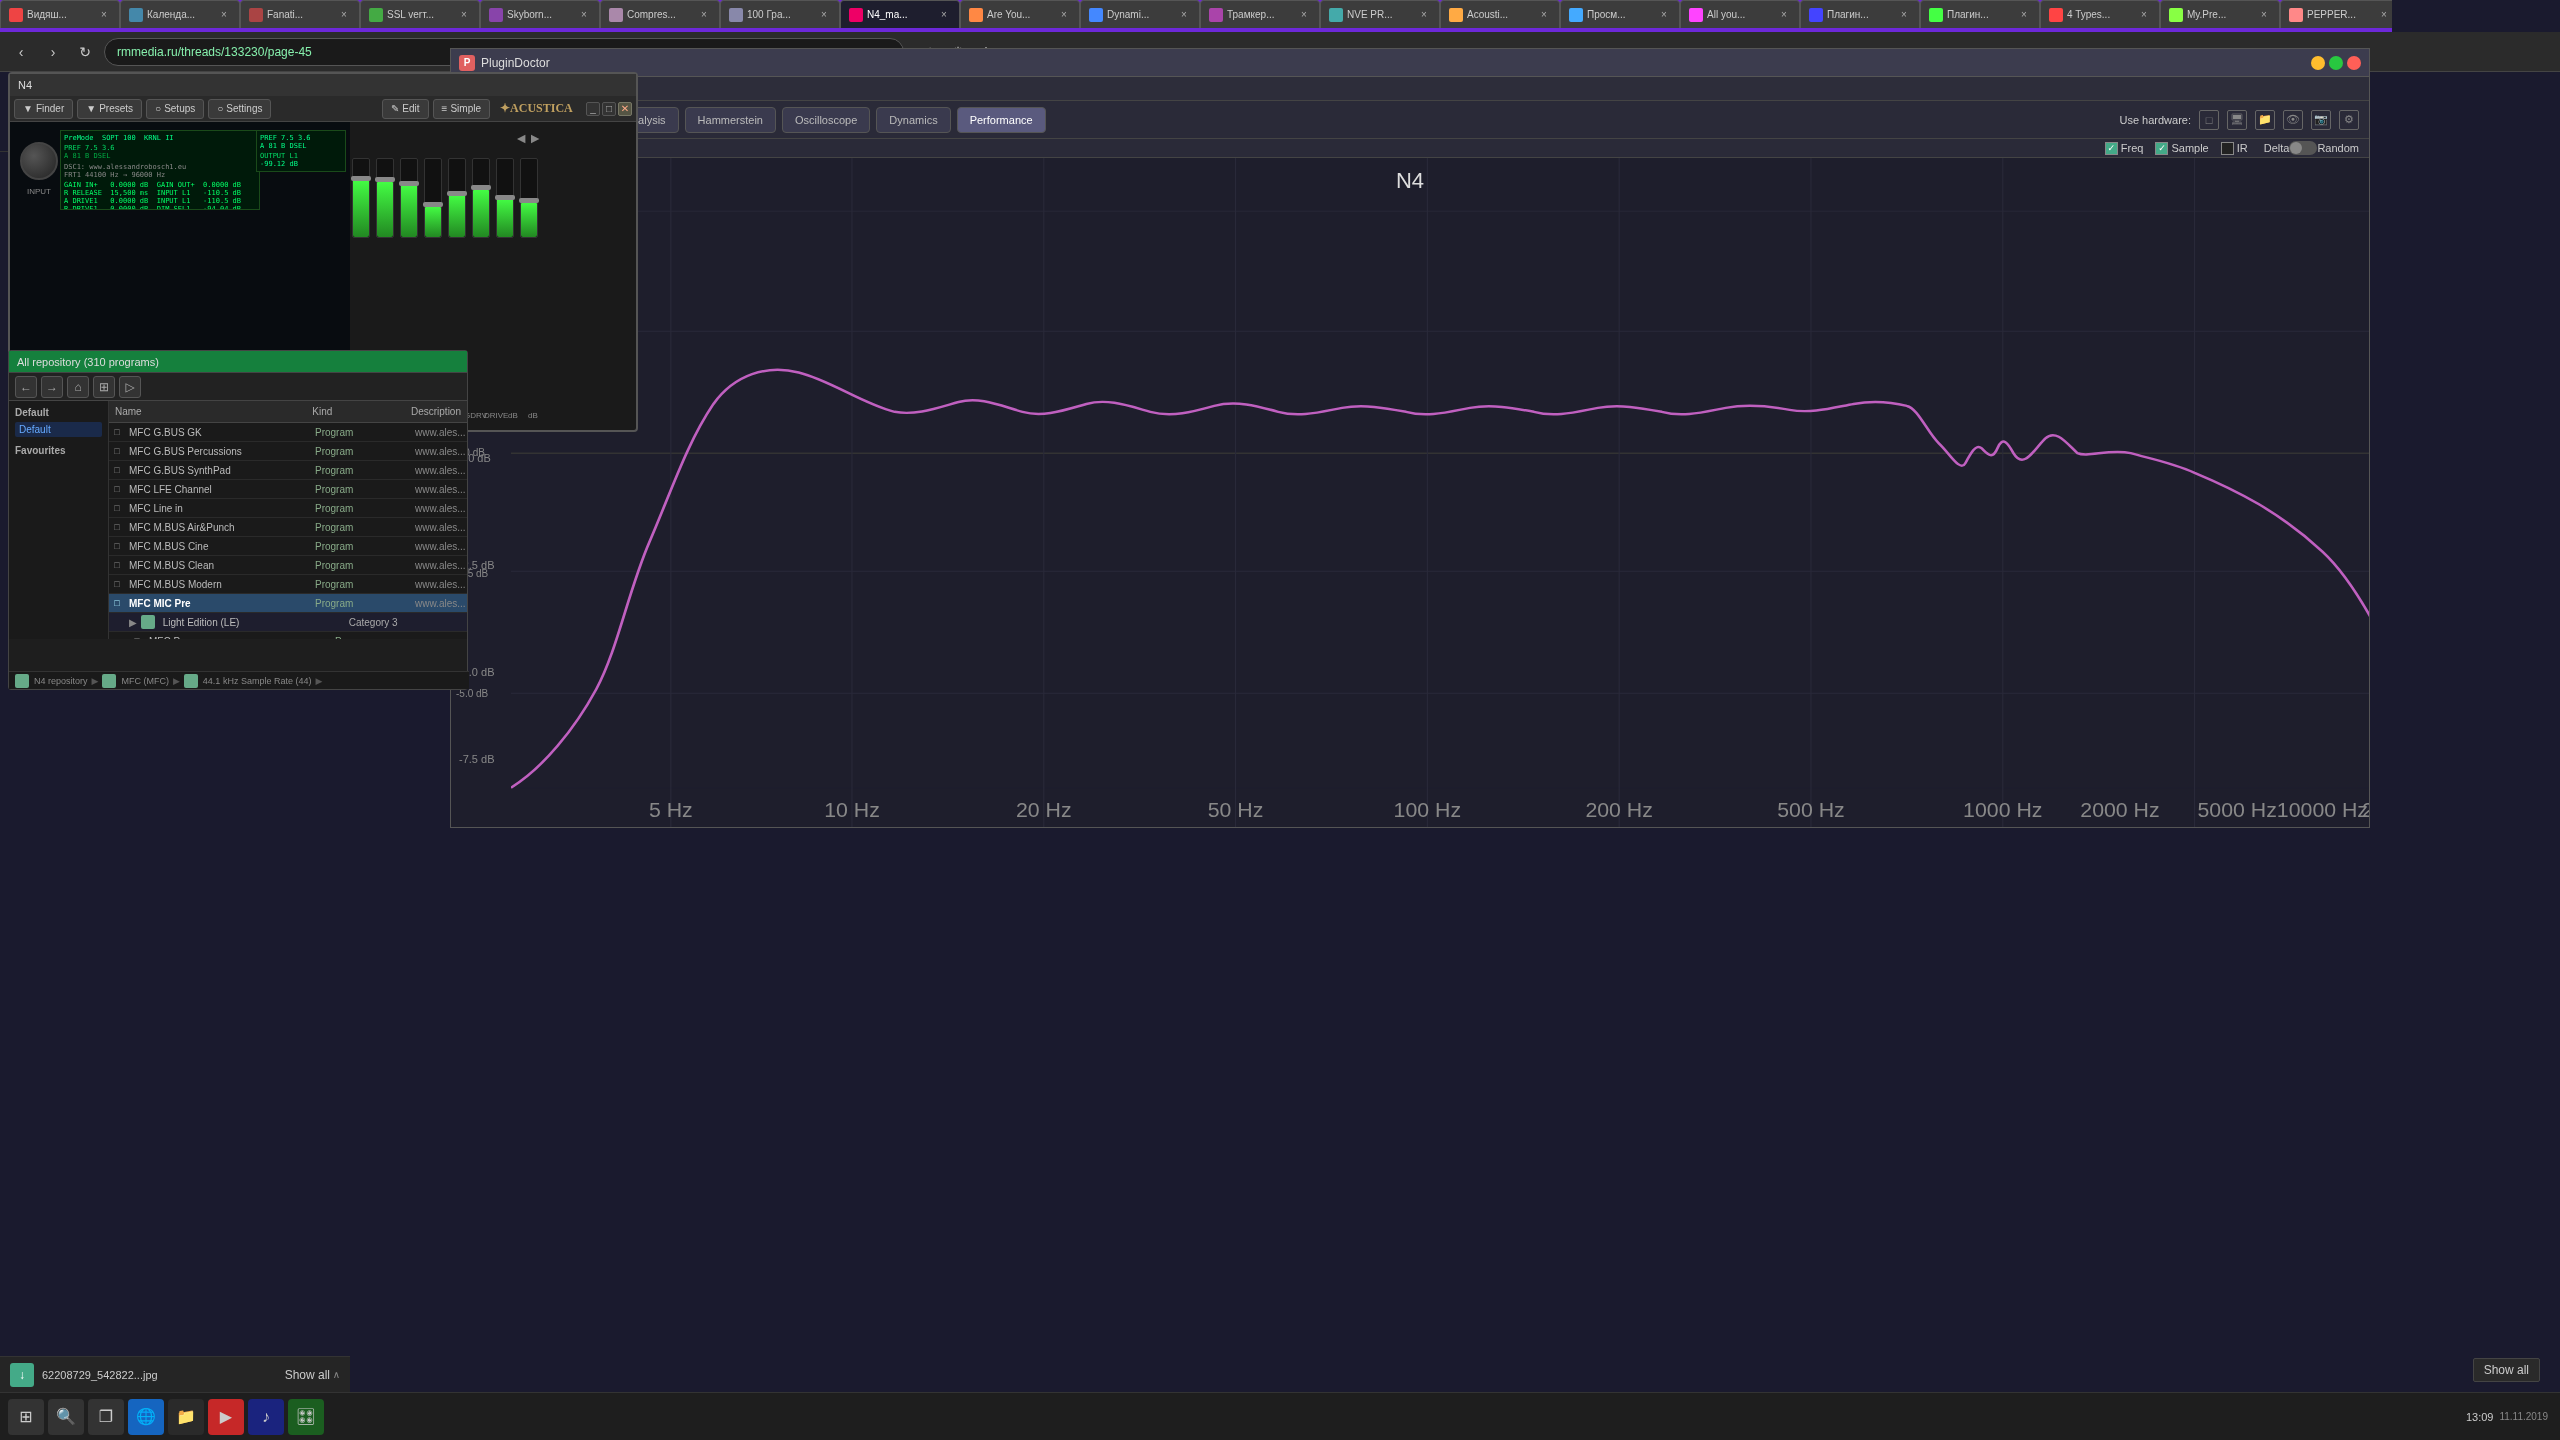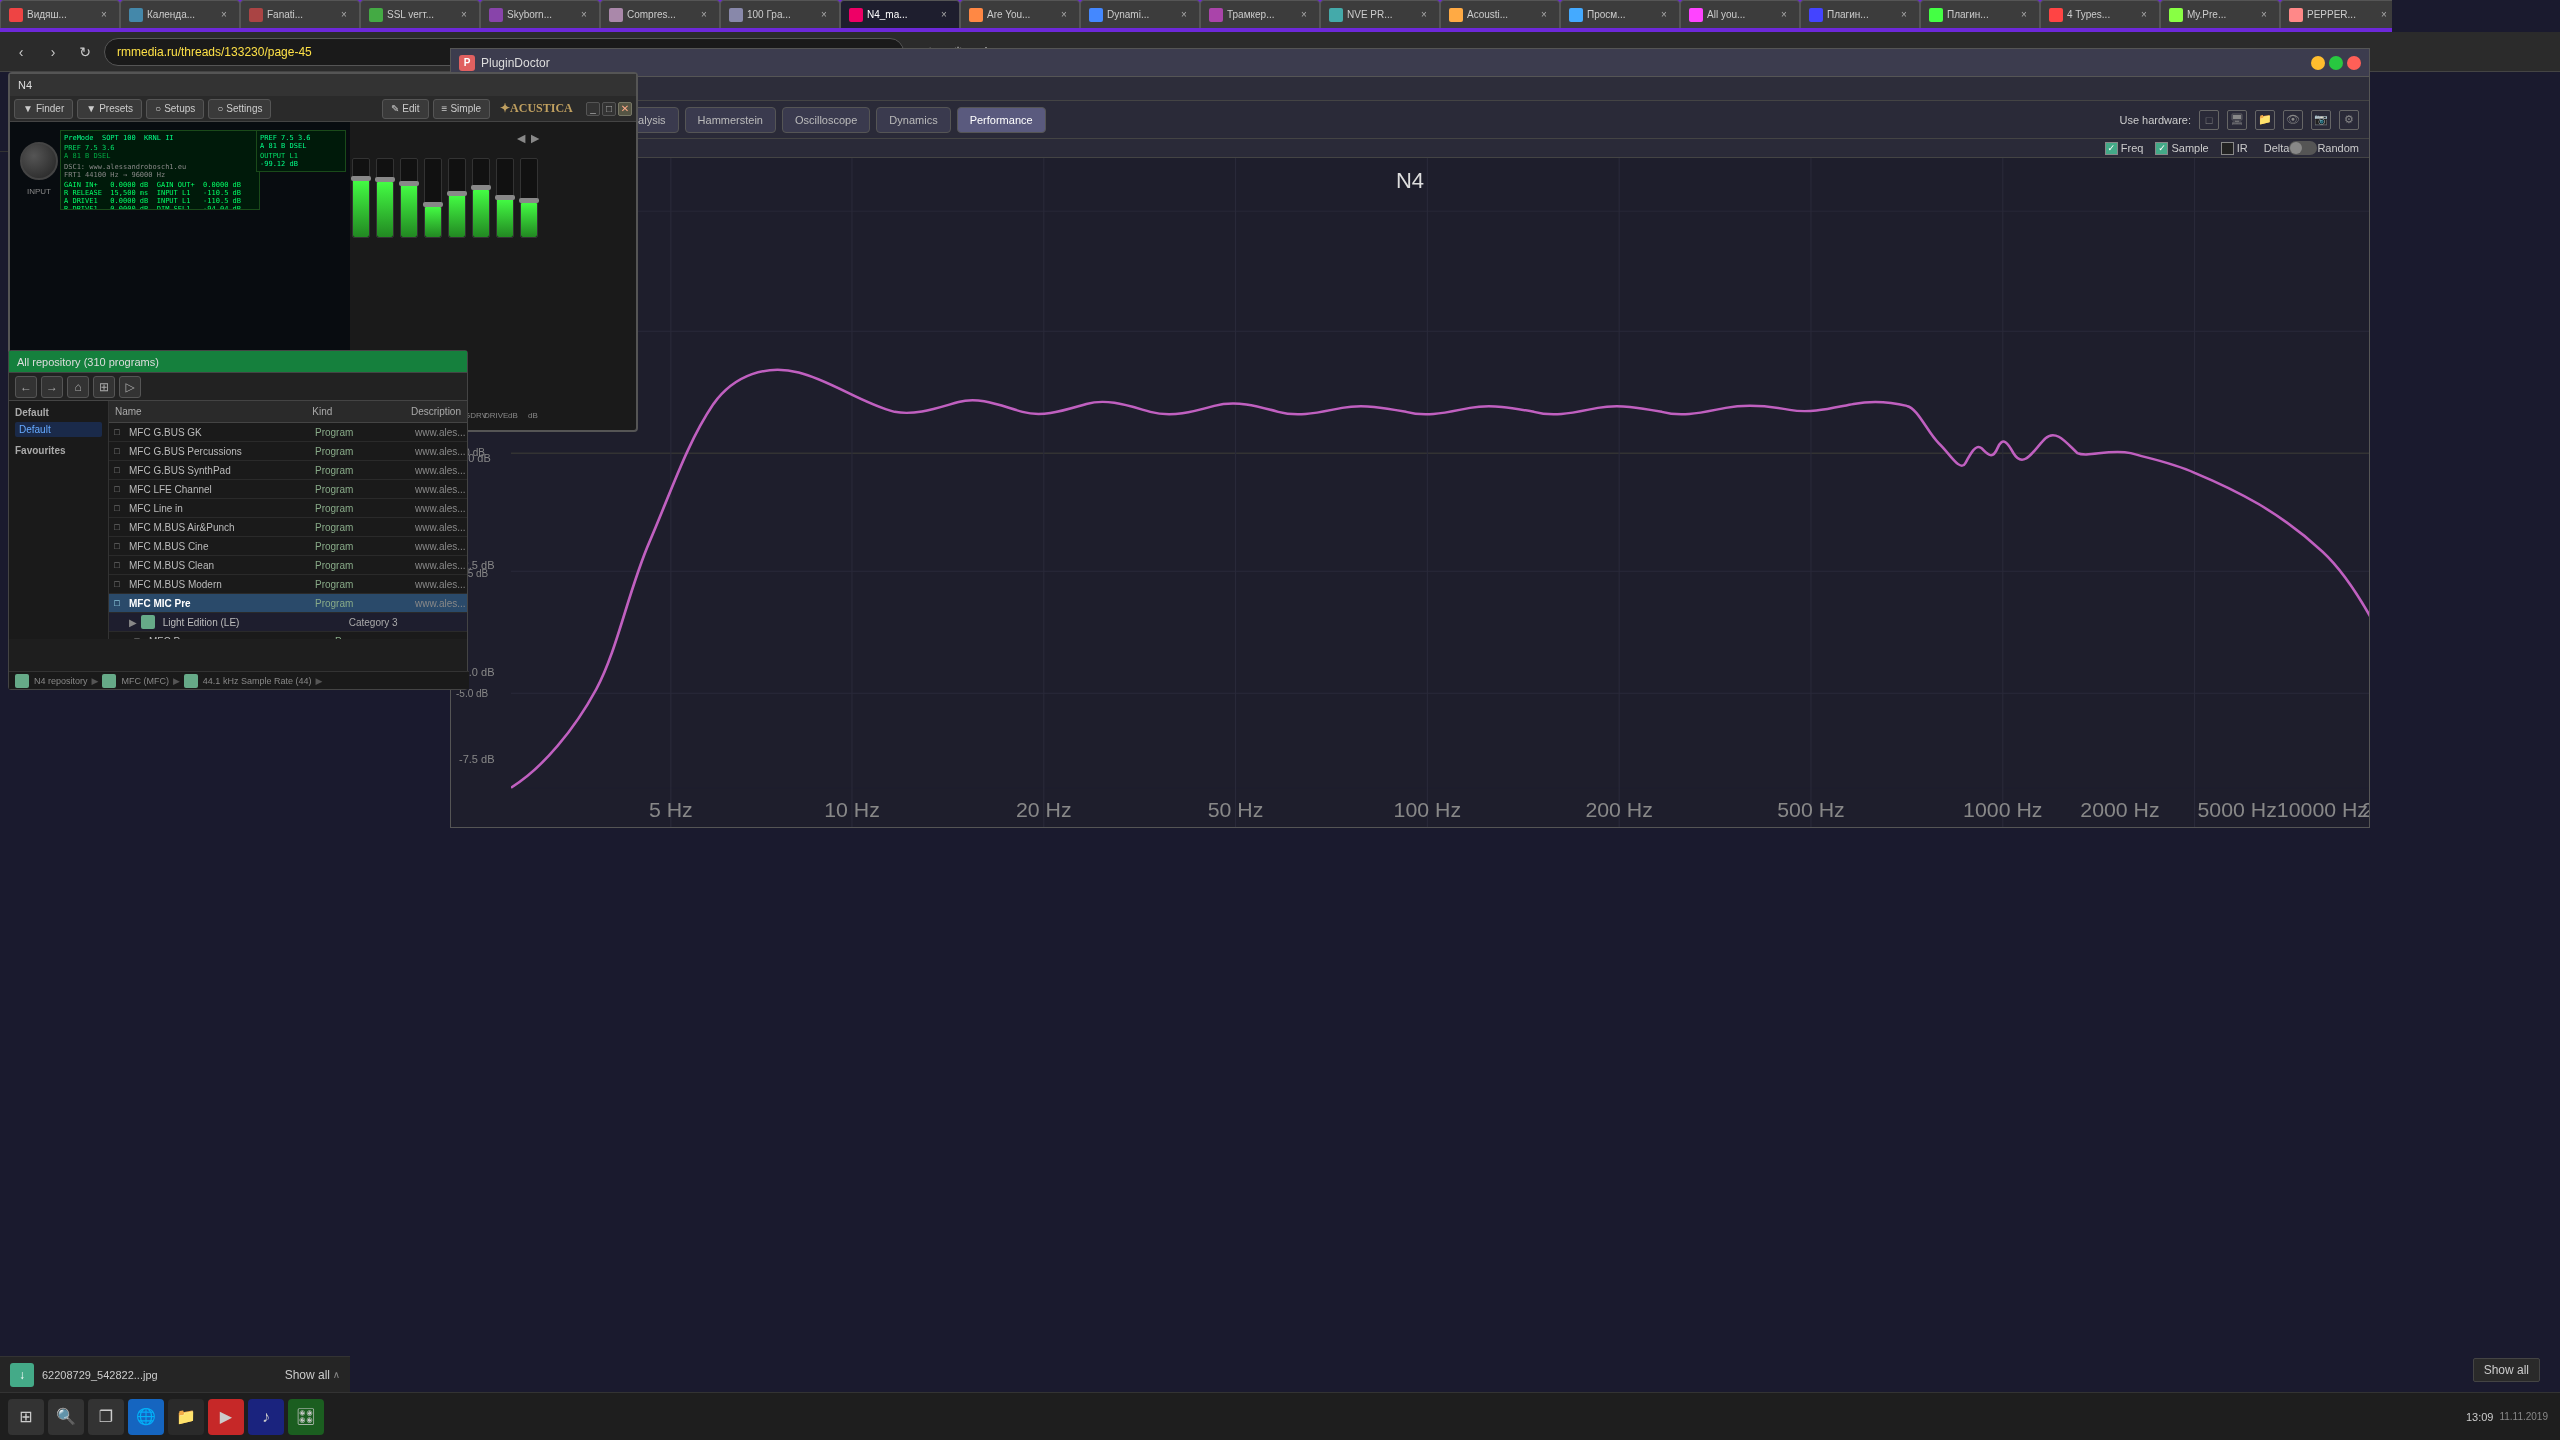--- a/index.html
+++ b/index.html
@@ -16,21 +16,21 @@
     
     #browser-tabs { position: absolute; top: 0; left: 0; width: 2392px; height: 32px; background: #6d28d9; display: flex; align-items: flex-start; overflow: hidden; }
     .btab { height: 28px; min-width: 120px; max-width: 180px; background: #3c3c3c; border: 1px solid #555; border-bottom: none; border-radius: 4px 4px 0 0; display: flex; align-items: center; padding: 0 8px; gap: 4px; color: #ccc; font-size: 11px; cursor: pointer; position: relative; white-space: nowrap; overflow: hidden; }
     .btab.active { background: #1e1e2e; color: #fff; }
     .btab-favicon { width: 14px; height: 14px; background: #666; border-radius: 2px; flex-shrink: 0; }
     .btab-close { width: 14px; height: 14px; border-radius: 50%; background: transparent; color: #aaa; font-size: 10px; margin-left: auto; flex-shrink: 0; display: flex; align-items: center; justify-content: center; }
 
     
     #browser-chrome { position: absolute; top: 32px; left: 0; width: 2560px; height: 40px; background: #2b2b2b; display: flex; align-items: center; padding: 0 8px; gap: 6px; border-bottom: 1px solid #444; }
     .nav-btn { width: 26px; height: 26px; border-radius: 50%; background: transparent; border: none; color: #ccc; font-size: 14px; cursor: pointer; display: flex; align-items: center; justify-content: center; }
-    #url-bar { flex: 1; max-width: 800px; height: 28px; background: #1a1a1a; border: 1px solid #555; border-radius: 14px; color: #fde047; padding: 0 12px; font-size: 12px; }
+    #url-bar { flex: 1; max-width: 800px; height: 28px; background: #1a1a1a; border: 1px solid #555; border-radius: 14px; color: #86efac; padding: 0 12px; font-size: 12px; }
     .chrome-icons { display: flex; gap: 4px; margin-left: 8px; }
     .chrome-icon { width: 24px; height: 24px; color: #aaa; font-size: 14px; cursor: pointer; display: flex; align-items: center; justify-content: center; }
 
     
     #page-content { position: absolute; top: 72px; left: 0; width: 460px; height: 760px; background: #1a1a2e; overflow: hidden; }
     #rmm-header { background: #1a1a2e; height: 80px; display: flex; align-items: center; padding: 0 20px; gap: 16px; border-bottom: 1px solid #333; }
     #rmm-logo { color: #e8c060; font-size: 28px; font-weight: bold; }
     #rmm-nav { color: #ccc; font-size: 14px; }
 
     

